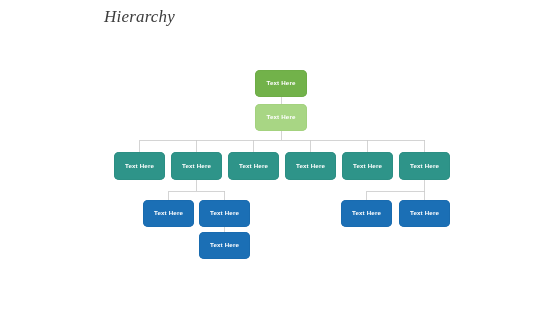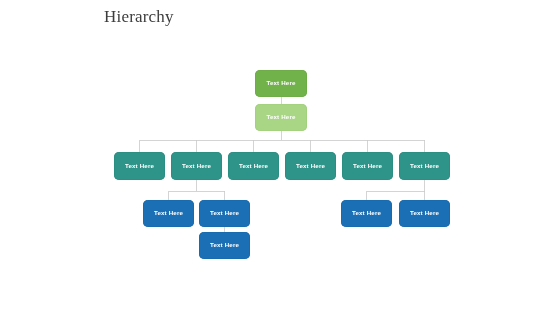--- a/index.html
+++ b/index.html
@@ -28,20 +28,21 @@
   #page-title {
     position: absolute;
     left: 104px;
     top: 7px;
     font-family: "Liberation Serif", serif;
     font-size: 17px;
     font-weight: 400;
     color: #3d3d3d;
     letter-spacing: 0.2px;
     white-space: nowrap;
+    font-style: italic;
   }
 
   
   #chart-canvas {
     position: absolute;
     left: 0; top: 0;
     width: 560px;
     height: 315px;
   }
   #connector-layer {

